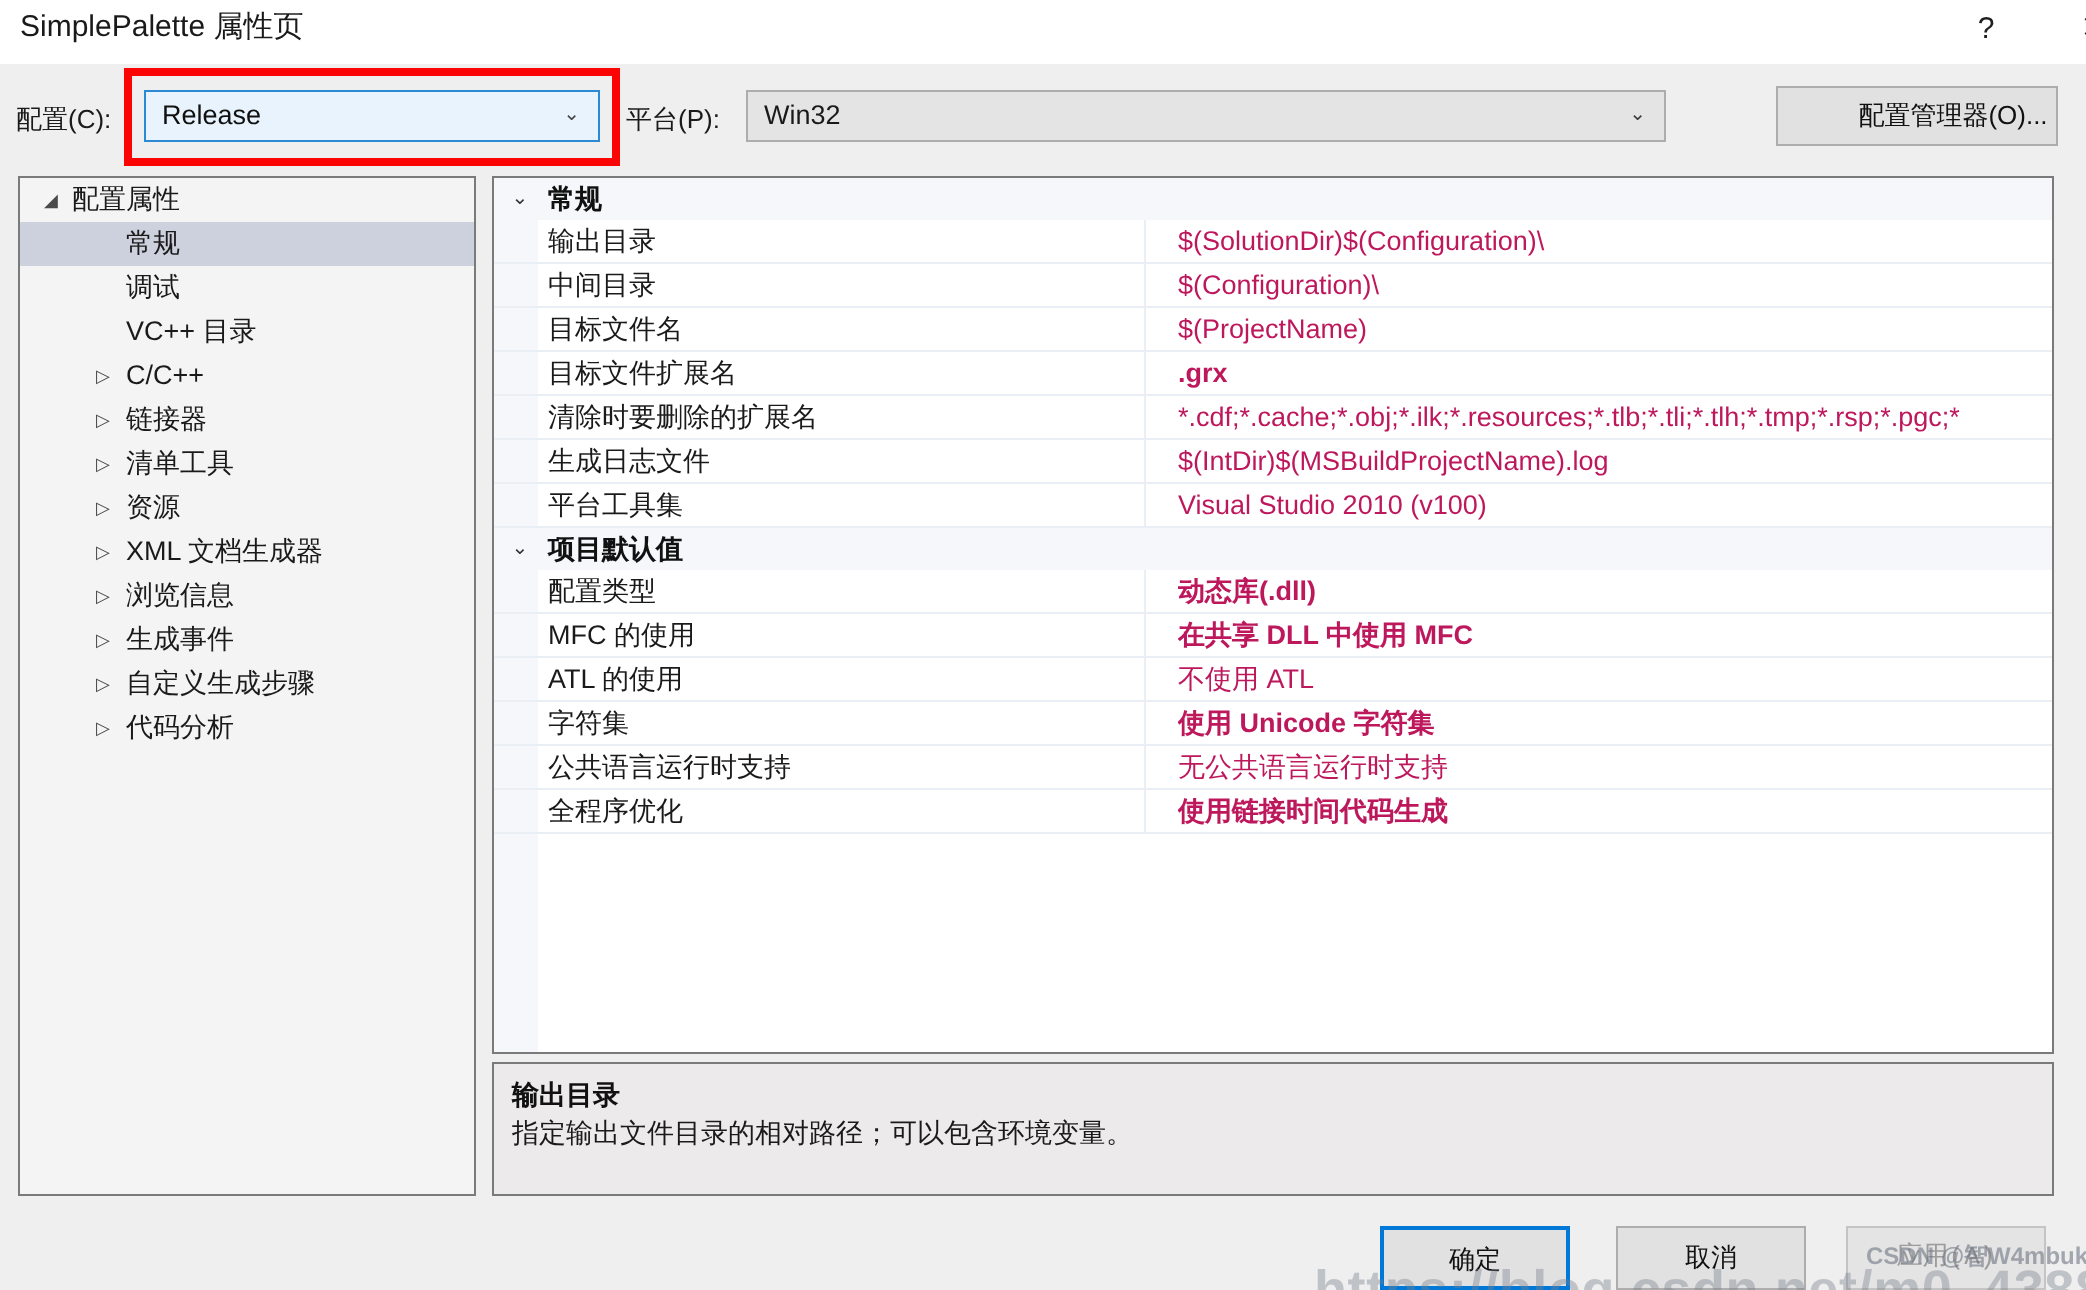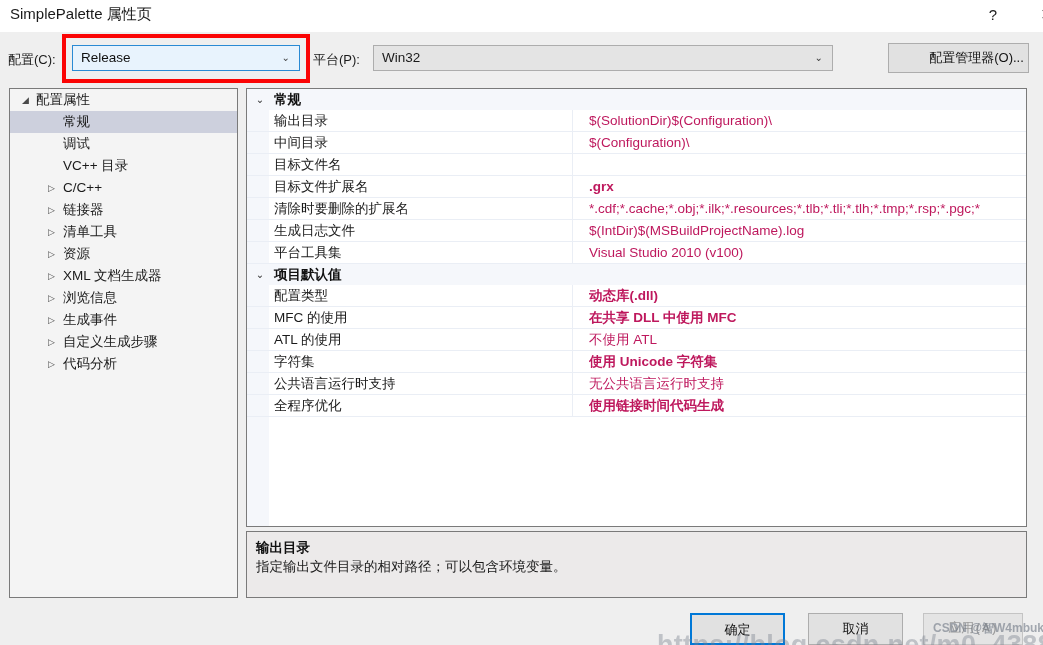--- a/index.html
+++ b/index.html
@@ -397,20 +397,21 @@
         <span class="prop-val">$(SolutionDir)$(Configuration)\</span>
       </div>
       <div class="row row-prop">
         <span class="prop-name">中间目录</span>
         <span class="prop-sep"></span>
         <span class="prop-val">$(Configuration)\</span>
       </div>
       <div class="row row-prop">
         <span class="prop-name">目标文件名</span>
         <span class="prop-sep"></span>
+        <span class="prop-val">$(ProjectName)</span>
       </div>
       <div class="row row-prop">
         <span class="prop-name">目标文件扩展名</span>
         <span class="prop-sep"></span>
         <span class="prop-val bold">.grx</span>
       </div>
       <div class="row row-prop">
         <span class="prop-name">清除时要删除的扩展名</span>
         <span class="prop-sep"></span>
         <span class="prop-val">*.cdf;*.cache;*.obj;*.ilk;*.resources;*.tlb;*.tli;*.tlh;*.tmp;*.rsp;*.pgc;*</span>

